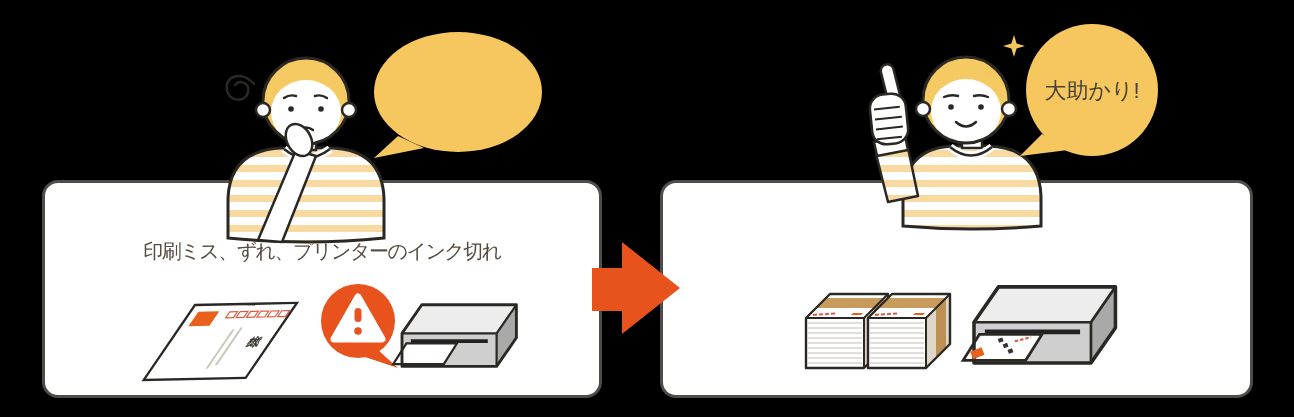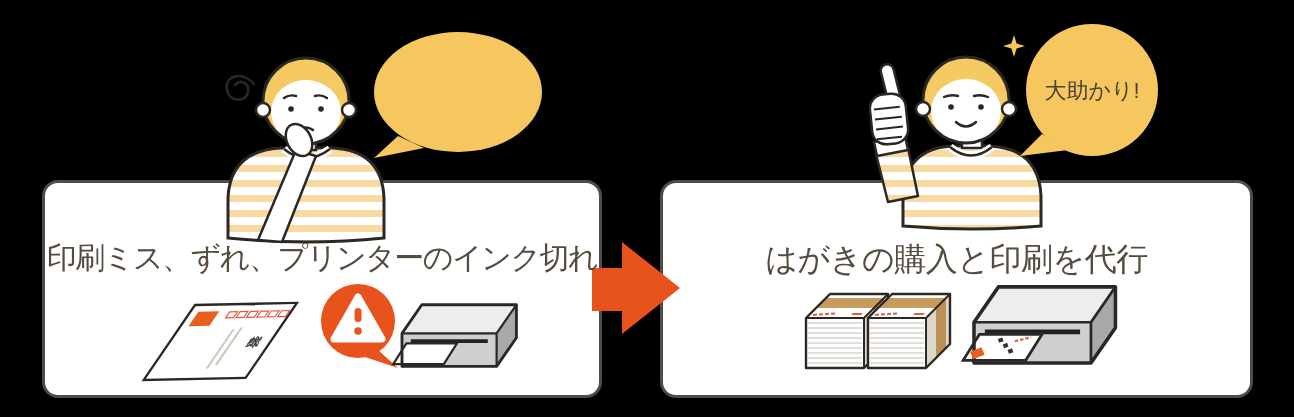--- a/index.html
+++ b/index.html
@@ -8,21 +8,21 @@
           font-family:"Liberation Sans", sans-serif;}
   .panel{position:absolute;top:180px;height:218px;box-sizing:border-box;
          background:var(--panel-bg,#fff);
          border:3px solid var(--panel-border,#4f4c4a);
          border-radius:16px;z-index:1;}
   .panel.left{left:42px;width:560px;}
   .panel.right{left:660px;width:593px;}
   svg.art{position:absolute;left:0;top:0;width:1294px;height:417px;z-index:2;}
   .heading{position:absolute;top:238px;z-index:3;text-align:center;
            color:var(--text-brown,#554b3f);font-weight:500;}
-  .heading.left{left:42px;width:560px;font-size:30px;letter-spacing:-1.5px;}
+  .heading.left{left:42px;width:560px;font-size:20px;letter-spacing:-1.5px;}
   .heading.right{left:660px;width:593px;font-size:32px;letter-spacing:-0.5px;}
   .bubble-text{position:absolute;z-index:3;text-align:center;
                color:var(--bubble-text,#474238);font-weight:500;}
   .bubble-text.left{left:388px;top:64px;width:140px;font-size:23px;line-height:1.28;}
   .bubble-text.right{left:1024px;top:76px;width:136px;font-size:22px;}
 </style>
 </head>
 <body>
 
 <div class="canvas">
@@ -163,14 +163,13 @@
           <rect x="23" y="55" width="3.5" height="3"></rect>
         </g>
         <line x1="30" y1="48" x2="42" y2="45" stroke="var(--postal-red)" stroke-width="1.6" stroke-dasharray="2.5,1.5"></line>
       </g>
     </g>
   </svg>
 
   <div class="bubble-text right">大助かり!</div>
 
   <div class="heading left">印刷ミス、ずれ、プリンターのインク切れ</div>
-  <div class="heading right">はがきの購入と印刷を代行</div>
 </div>
 
 </body></html>

